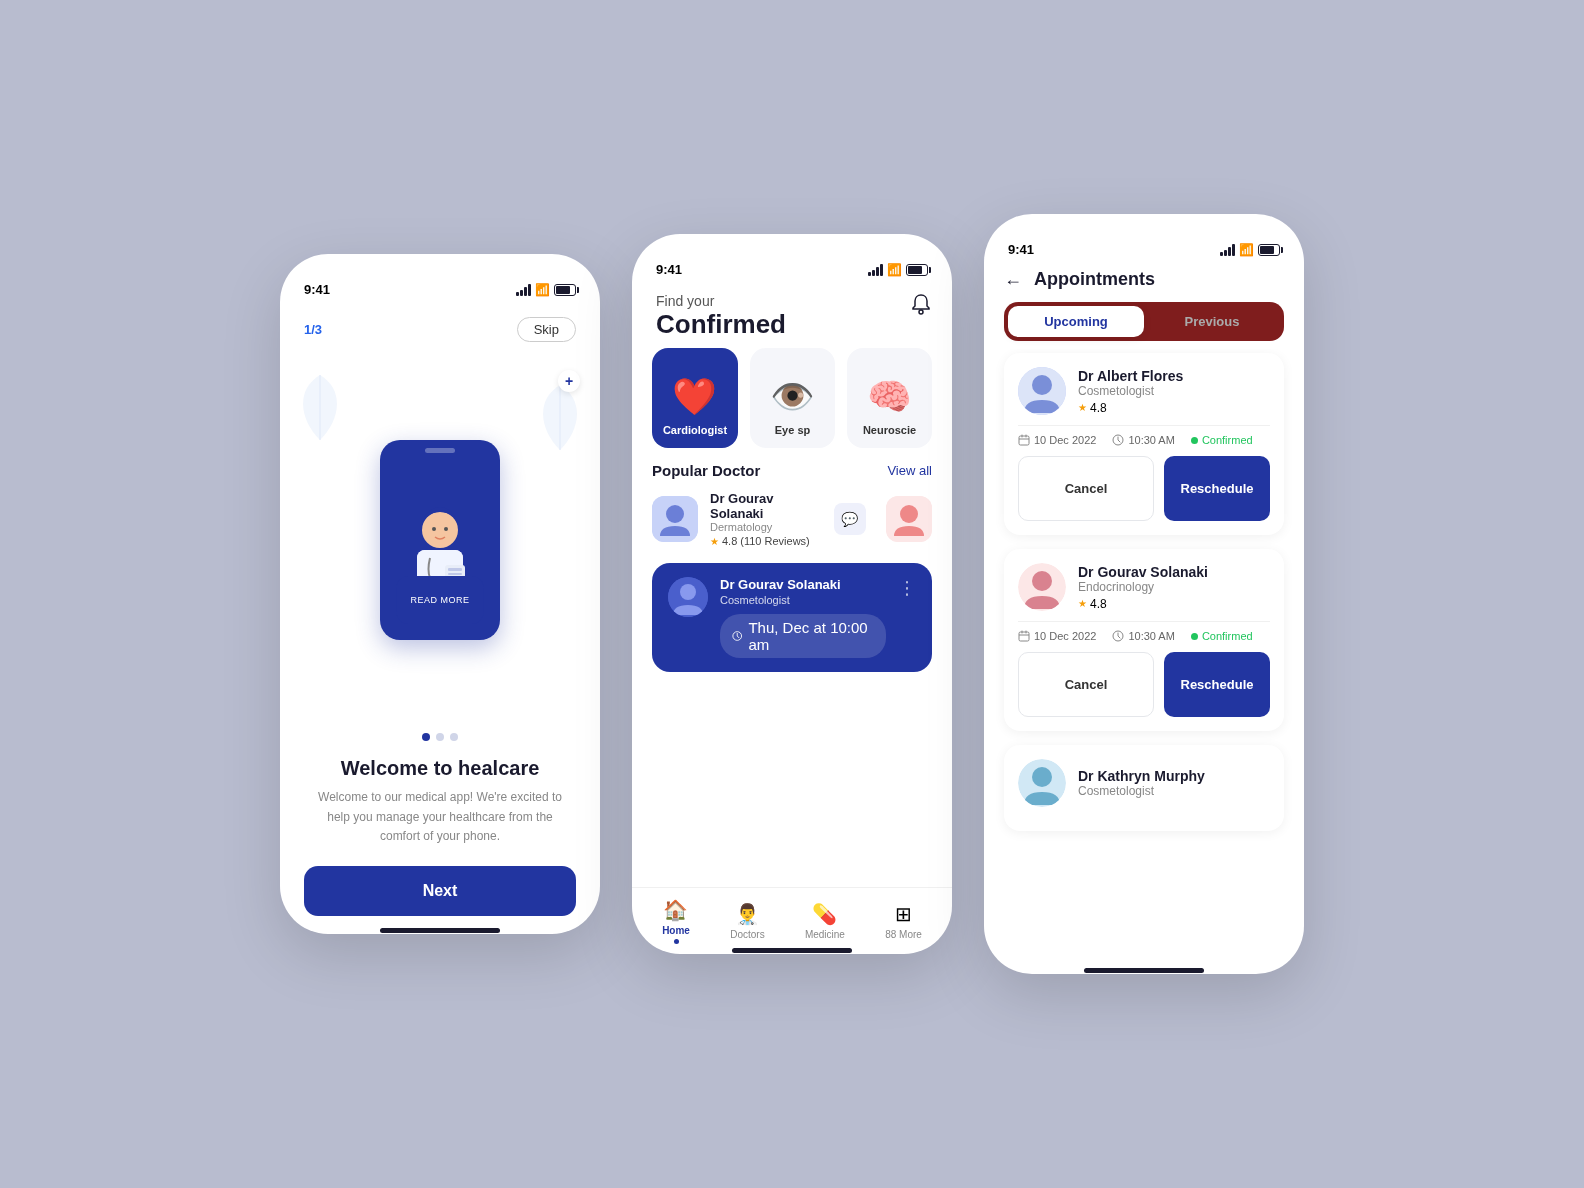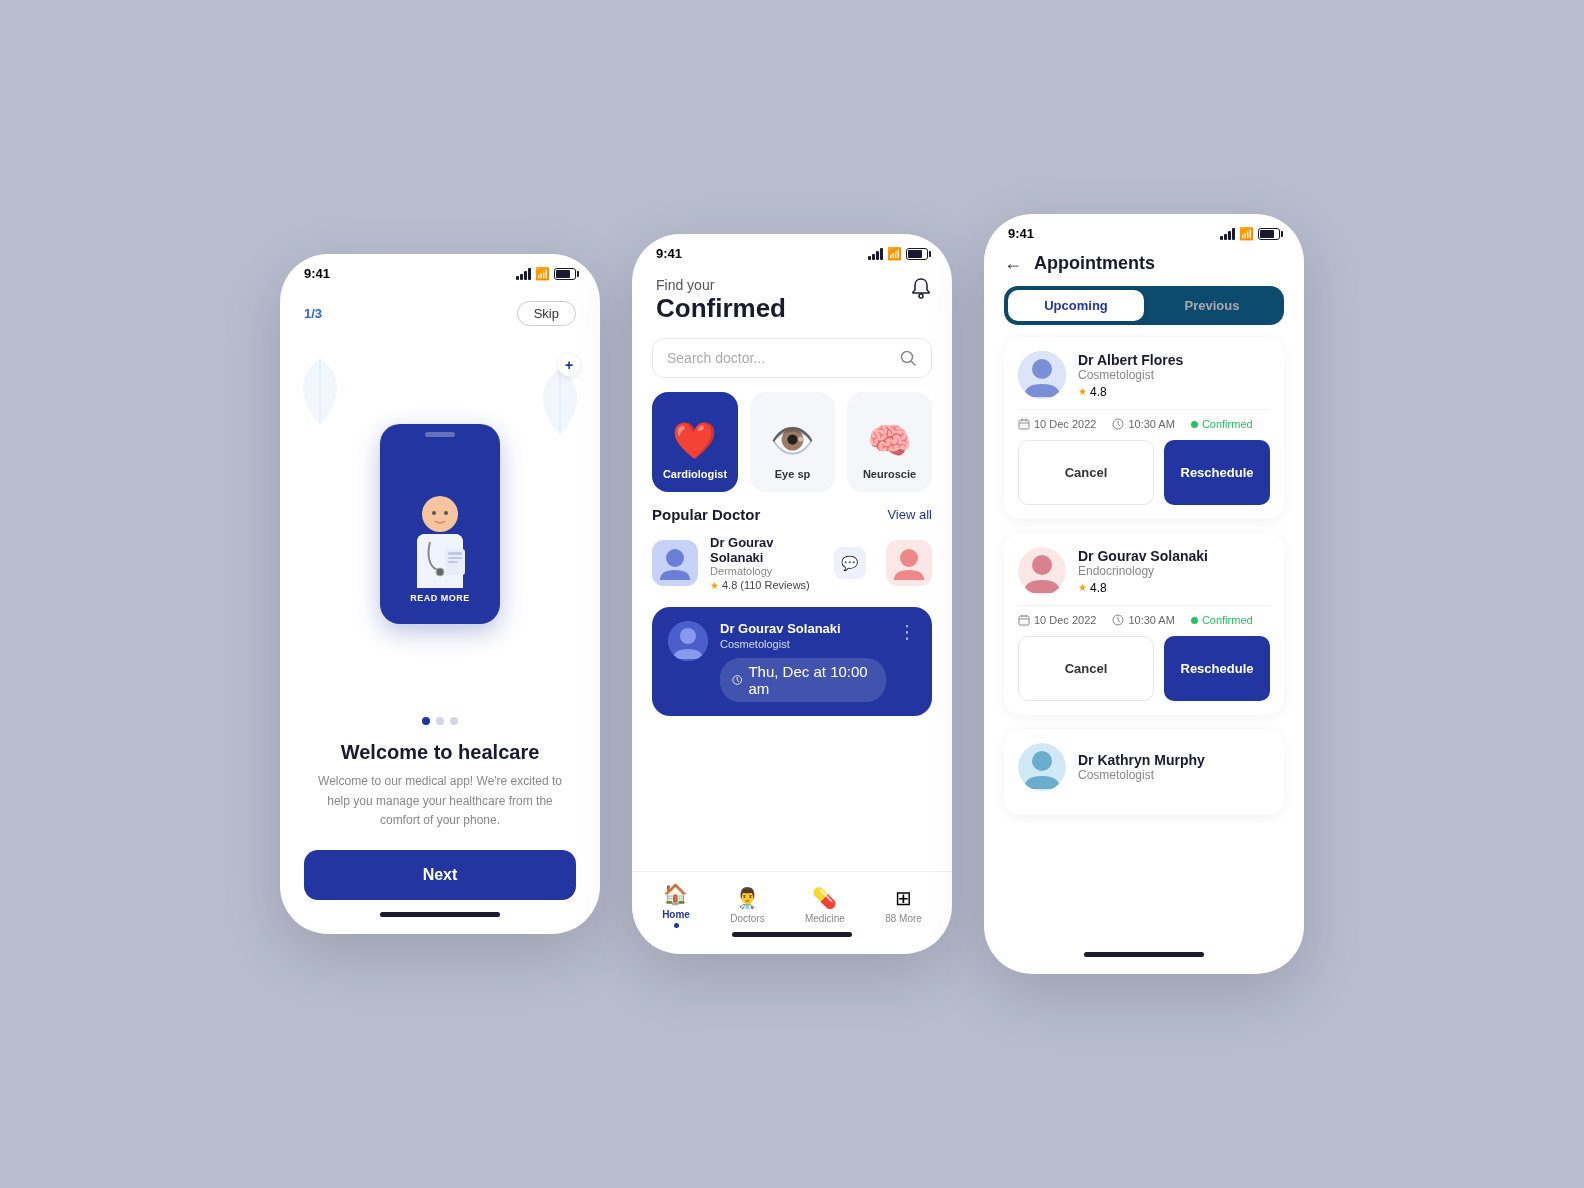--- a/index.html
+++ b/index.html
@@ -30,21 +30,21 @@
     }
     .phone-1 { width: 320px; height: 680px; }
     .phone-2 { width: 320px; height: 720px; }
     .phone-3 { width: 320px; height: 760px; }
 
     
     .status-bar {
       display: flex;
       justify-content: space-between;
       align-items: center;
-      padding: 12px 24px 4px;
+      padding: 28px 24px 4px;
       font-size: 13px;
       font-weight: 600;
     }
     .status-icons { display: flex; align-items: center; gap: 4px; }
     .signal-bars { display: flex; align-items: flex-end; gap: 1px; height: 12px; }
     .signal-bars span {
       background: #1a1a2e;
       border-radius: 1px;
       width: 3px;
     }
@@ -158,23 +158,23 @@
     .leaf-left { left: 10px; top: 20px; }
     .leaf-right { right: 10px; top: 30px; }
     .read-more-badge {
       position: absolute;
       bottom: 16px;
       left: 50%;
       transform: translateX(-50%);
       background: #2235a0;
       color: #fff;
       font-size: 9px;
-      font-weight: 700;
+      font-weight: 400;
       letter-spacing: 0.5px;
-      padding: 5px 14px;
+      padding: 19px 14px;
       border-radius: 12px;
       white-space: nowrap;
     }
     .plus-badge {
       position: absolute;
       top: 20px;
       right: 20px;
       width: 22px;
       height: 22px;
       background: #fff;
@@ -415,21 +415,21 @@
     .appt-header {
       display: flex;
       align-items: center;
       gap: 12px;
       padding: 8px 20px 4px;
     }
     .back-arrow { font-size: 18px; cursor: pointer; color: #1a1a2e; }
     .appt-page-title { font-size: 18px; font-weight: 700; color: #1a1a2e; }
     .tab-toggle {
       display: flex;
-      background: #0c4a6e;
+      background: #7f1d1d;
       border-radius: 14px;
       margin: 8px 20px;
       padding: 4px;
     }
     .tab-btn {
       flex: 1;
       padding: 8px 0;
       border-radius: 10px;
       font-size: 13px;
       font-weight: 600;
@@ -642,27 +642,20 @@
         <div class="find-your">Find your</div>
         <div class="specialist-title">Confirmed</div>
         <div style="position:absolute;right:20px;top:8px;">
           <svg width="22" height="22" viewBox="0 0 22 22" fill="none">
             <path d="M11 2C7.5 2 5 4.5 5 8v5l-2 2v1h16v-1l-2-2V8c0-3.5-2.5-6-6-6z" stroke="#1a1a2e" stroke-width="1.5" fill="none"></path>
             <circle cx="11" cy="19" r="2" stroke="#1a1a2e" stroke-width="1.5" fill="none"></circle>
           </svg>
         </div>
       </div>
 
-      <div class="search-bar">
-        <span class="search-input-text">Search doctor...</span>
-        <svg width="18" height="18" viewBox="0 0 18 18" fill="none">
-          <circle cx="8" cy="8" r="5.5" stroke="#888" stroke-width="1.5"></circle>
-          <path d="M12.5 12.5L16 16" stroke="#888" stroke-width="1.5" stroke-linecap="round"></path>
-        </svg>
-      </div>
 
       <div class="categories-row">
         <div class="category-card primary">
           <span class="cat-icon">❤️</span>
           <span>Cardiologist</span>
         </div>
         <div class="category-card secondary">
           <span class="cat-icon">👁️</span>
           <span>Eye sp</span>
         </div>

